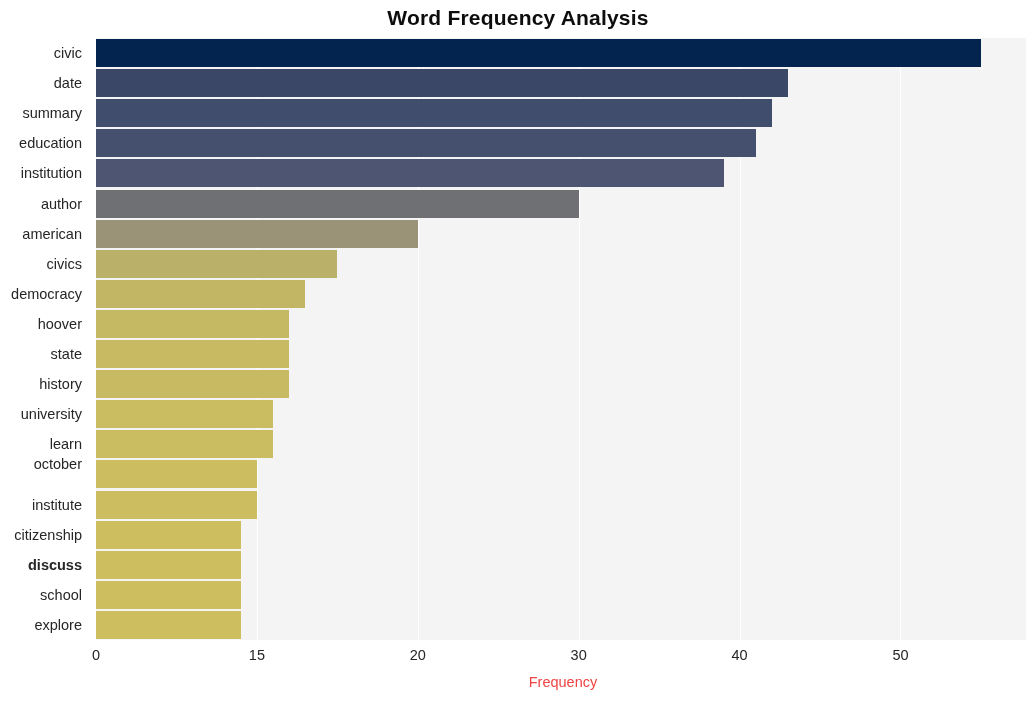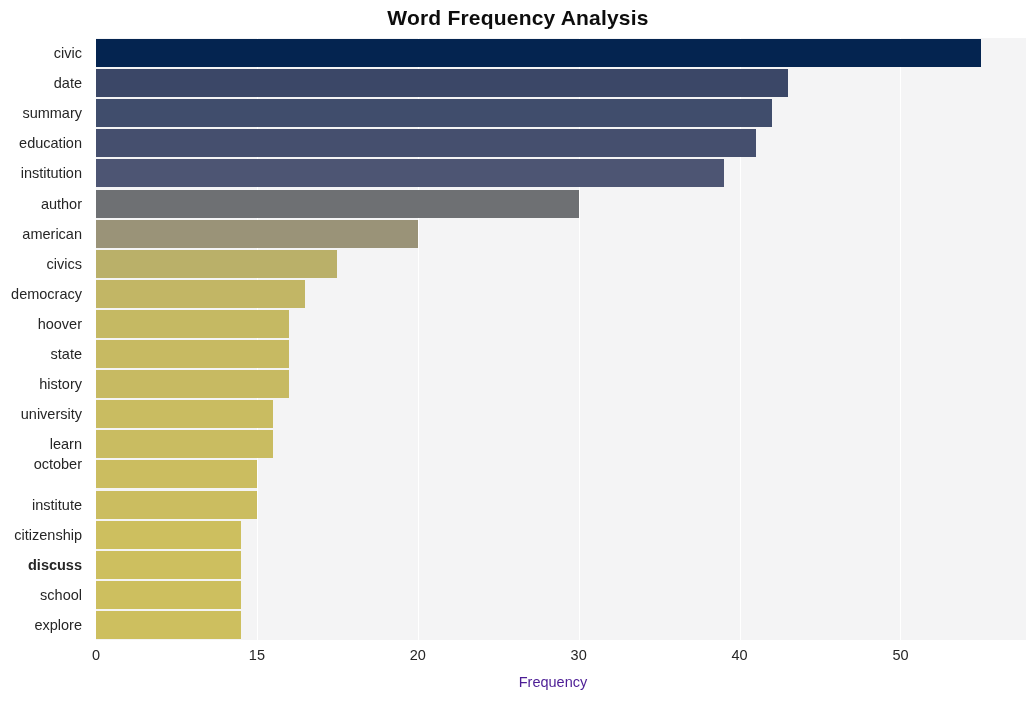--- a/index.html
+++ b/index.html
@@ -95,26 +95,26 @@
     position: absolute;
     top: 0;
     transform: translateX(-50%);
     font-size: 14.5px;
     color: #262626;
     line-height: 1;
   }
 
   #x-axis-label {
     position: absolute;
-    left: 88px;
+    left: 98px;
     top: 674px;
     width: 930px;
     text-align: center;
     font-size: 14.5px;
-    color: #4c1d95;
+    color: #ef4444;
   }
 </style>
 </head>
 <body>
 
 <div id="figure">
 
   <div id="chart-title">Word Frequency Analysis</div>
 
   <div id="plot-area">

